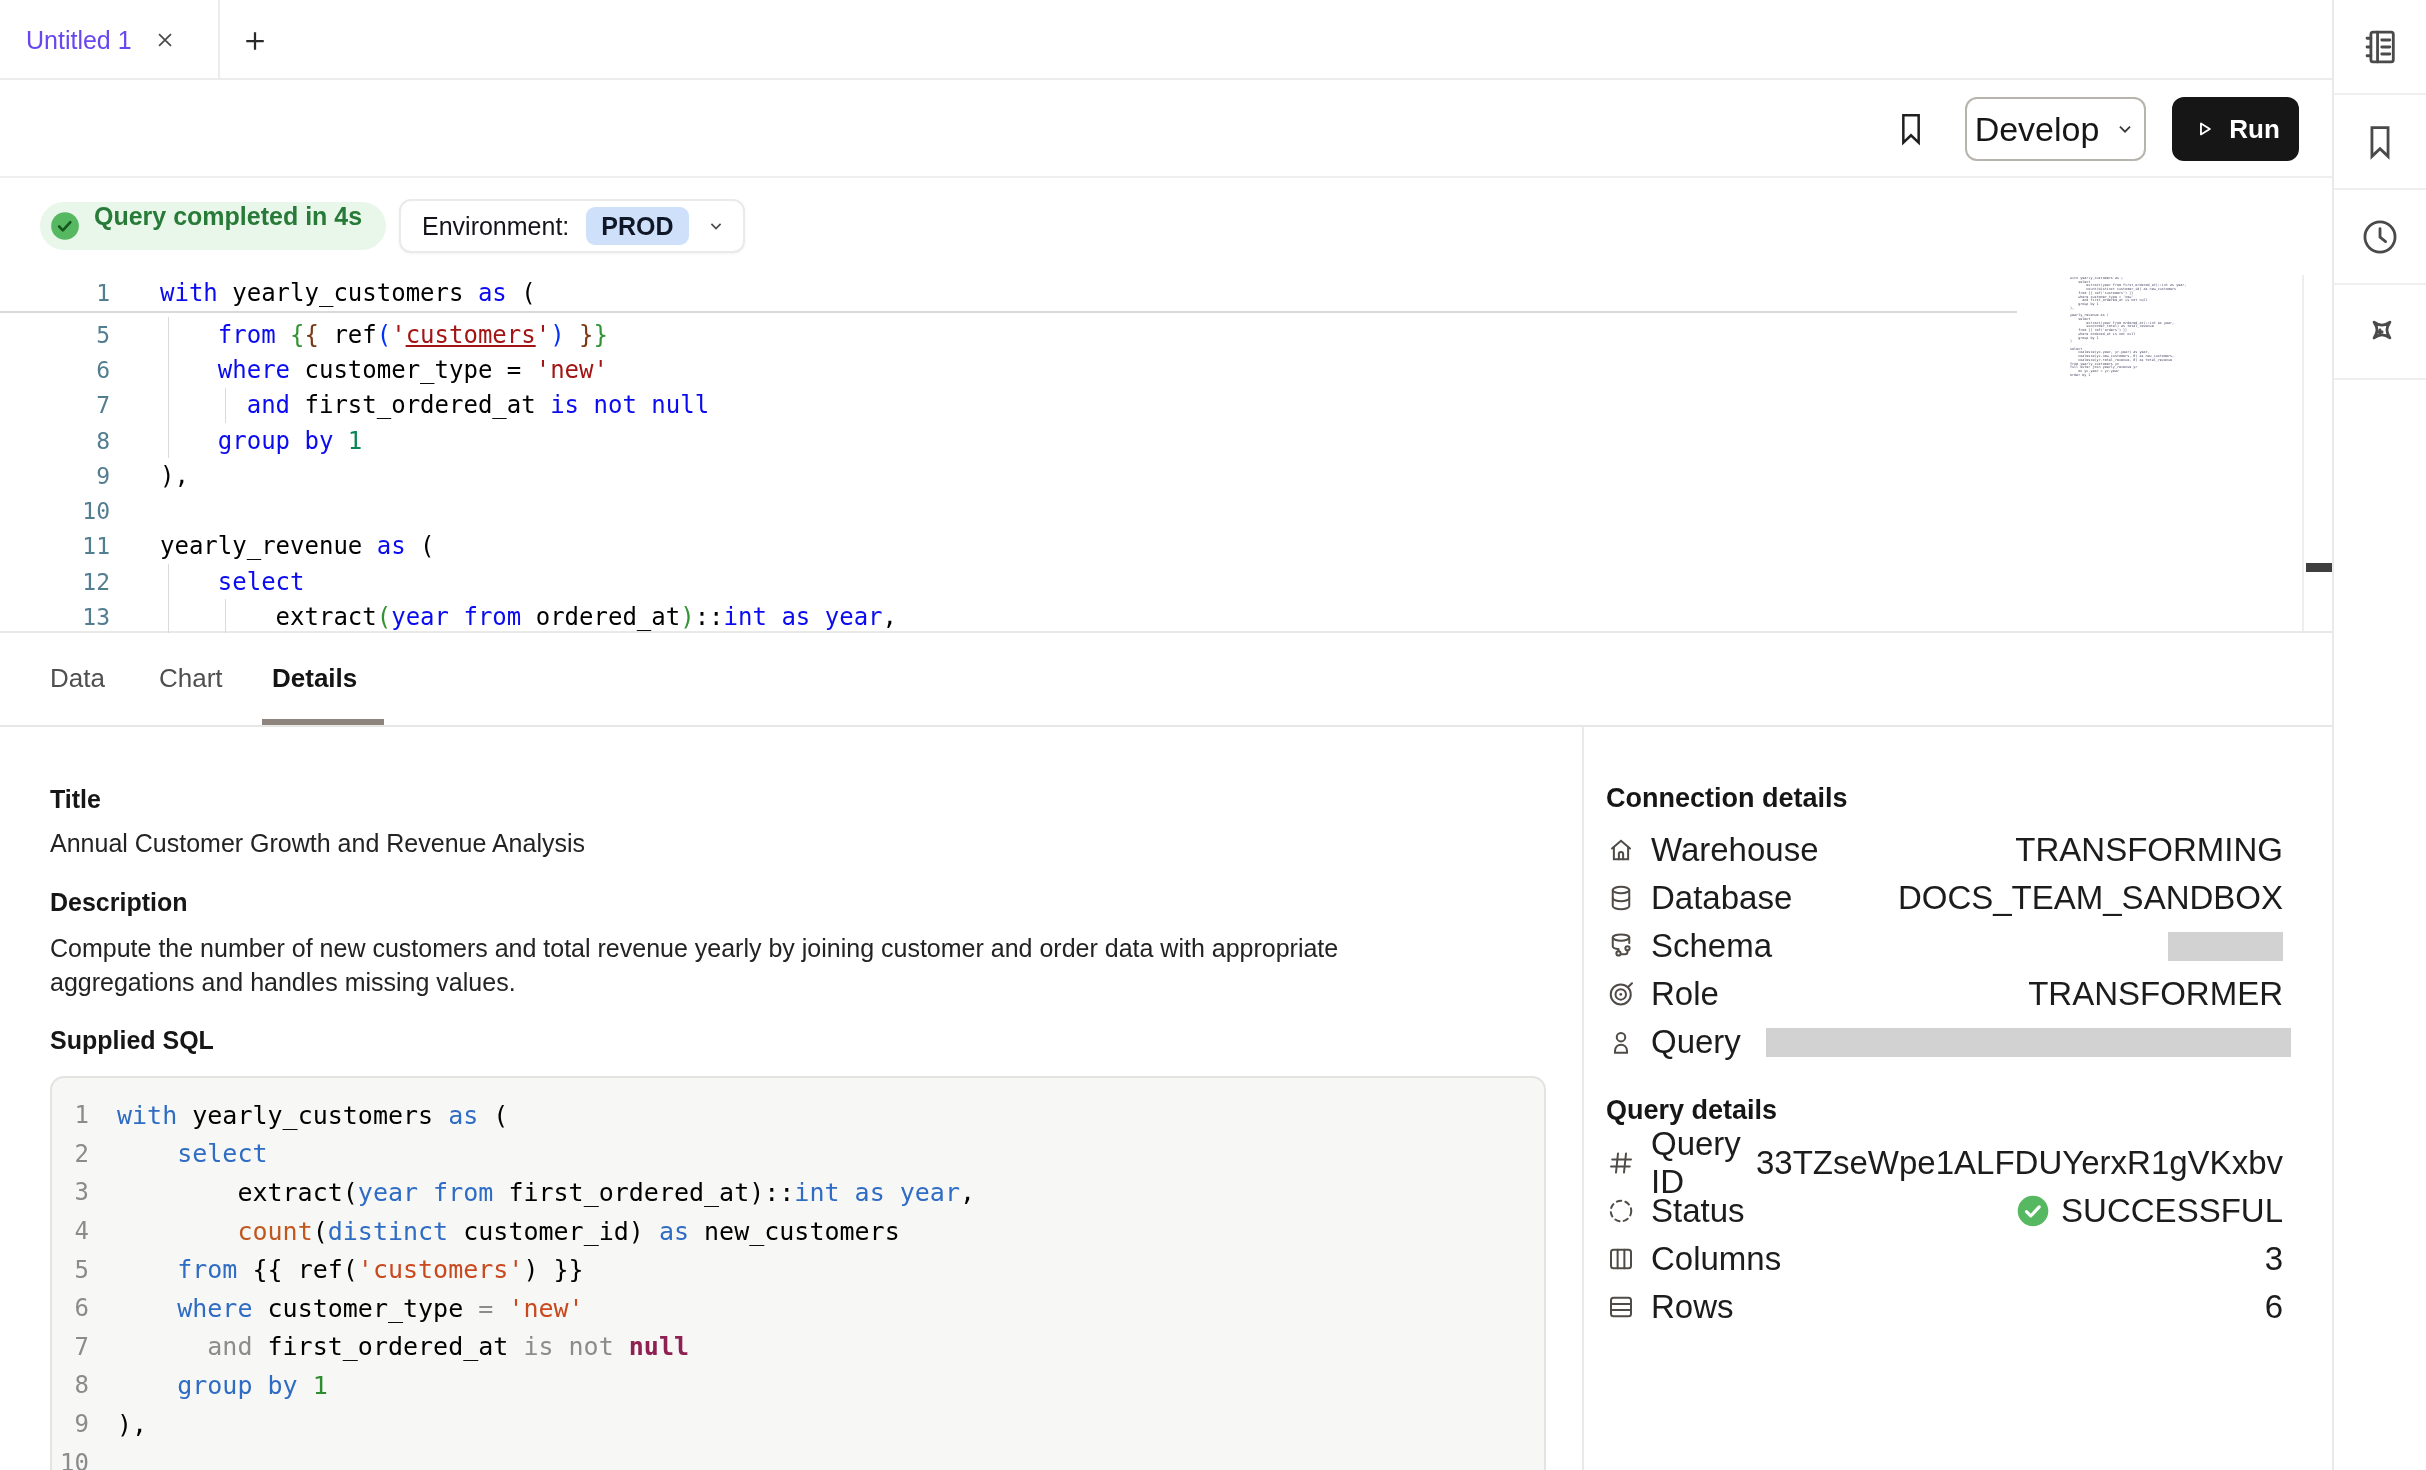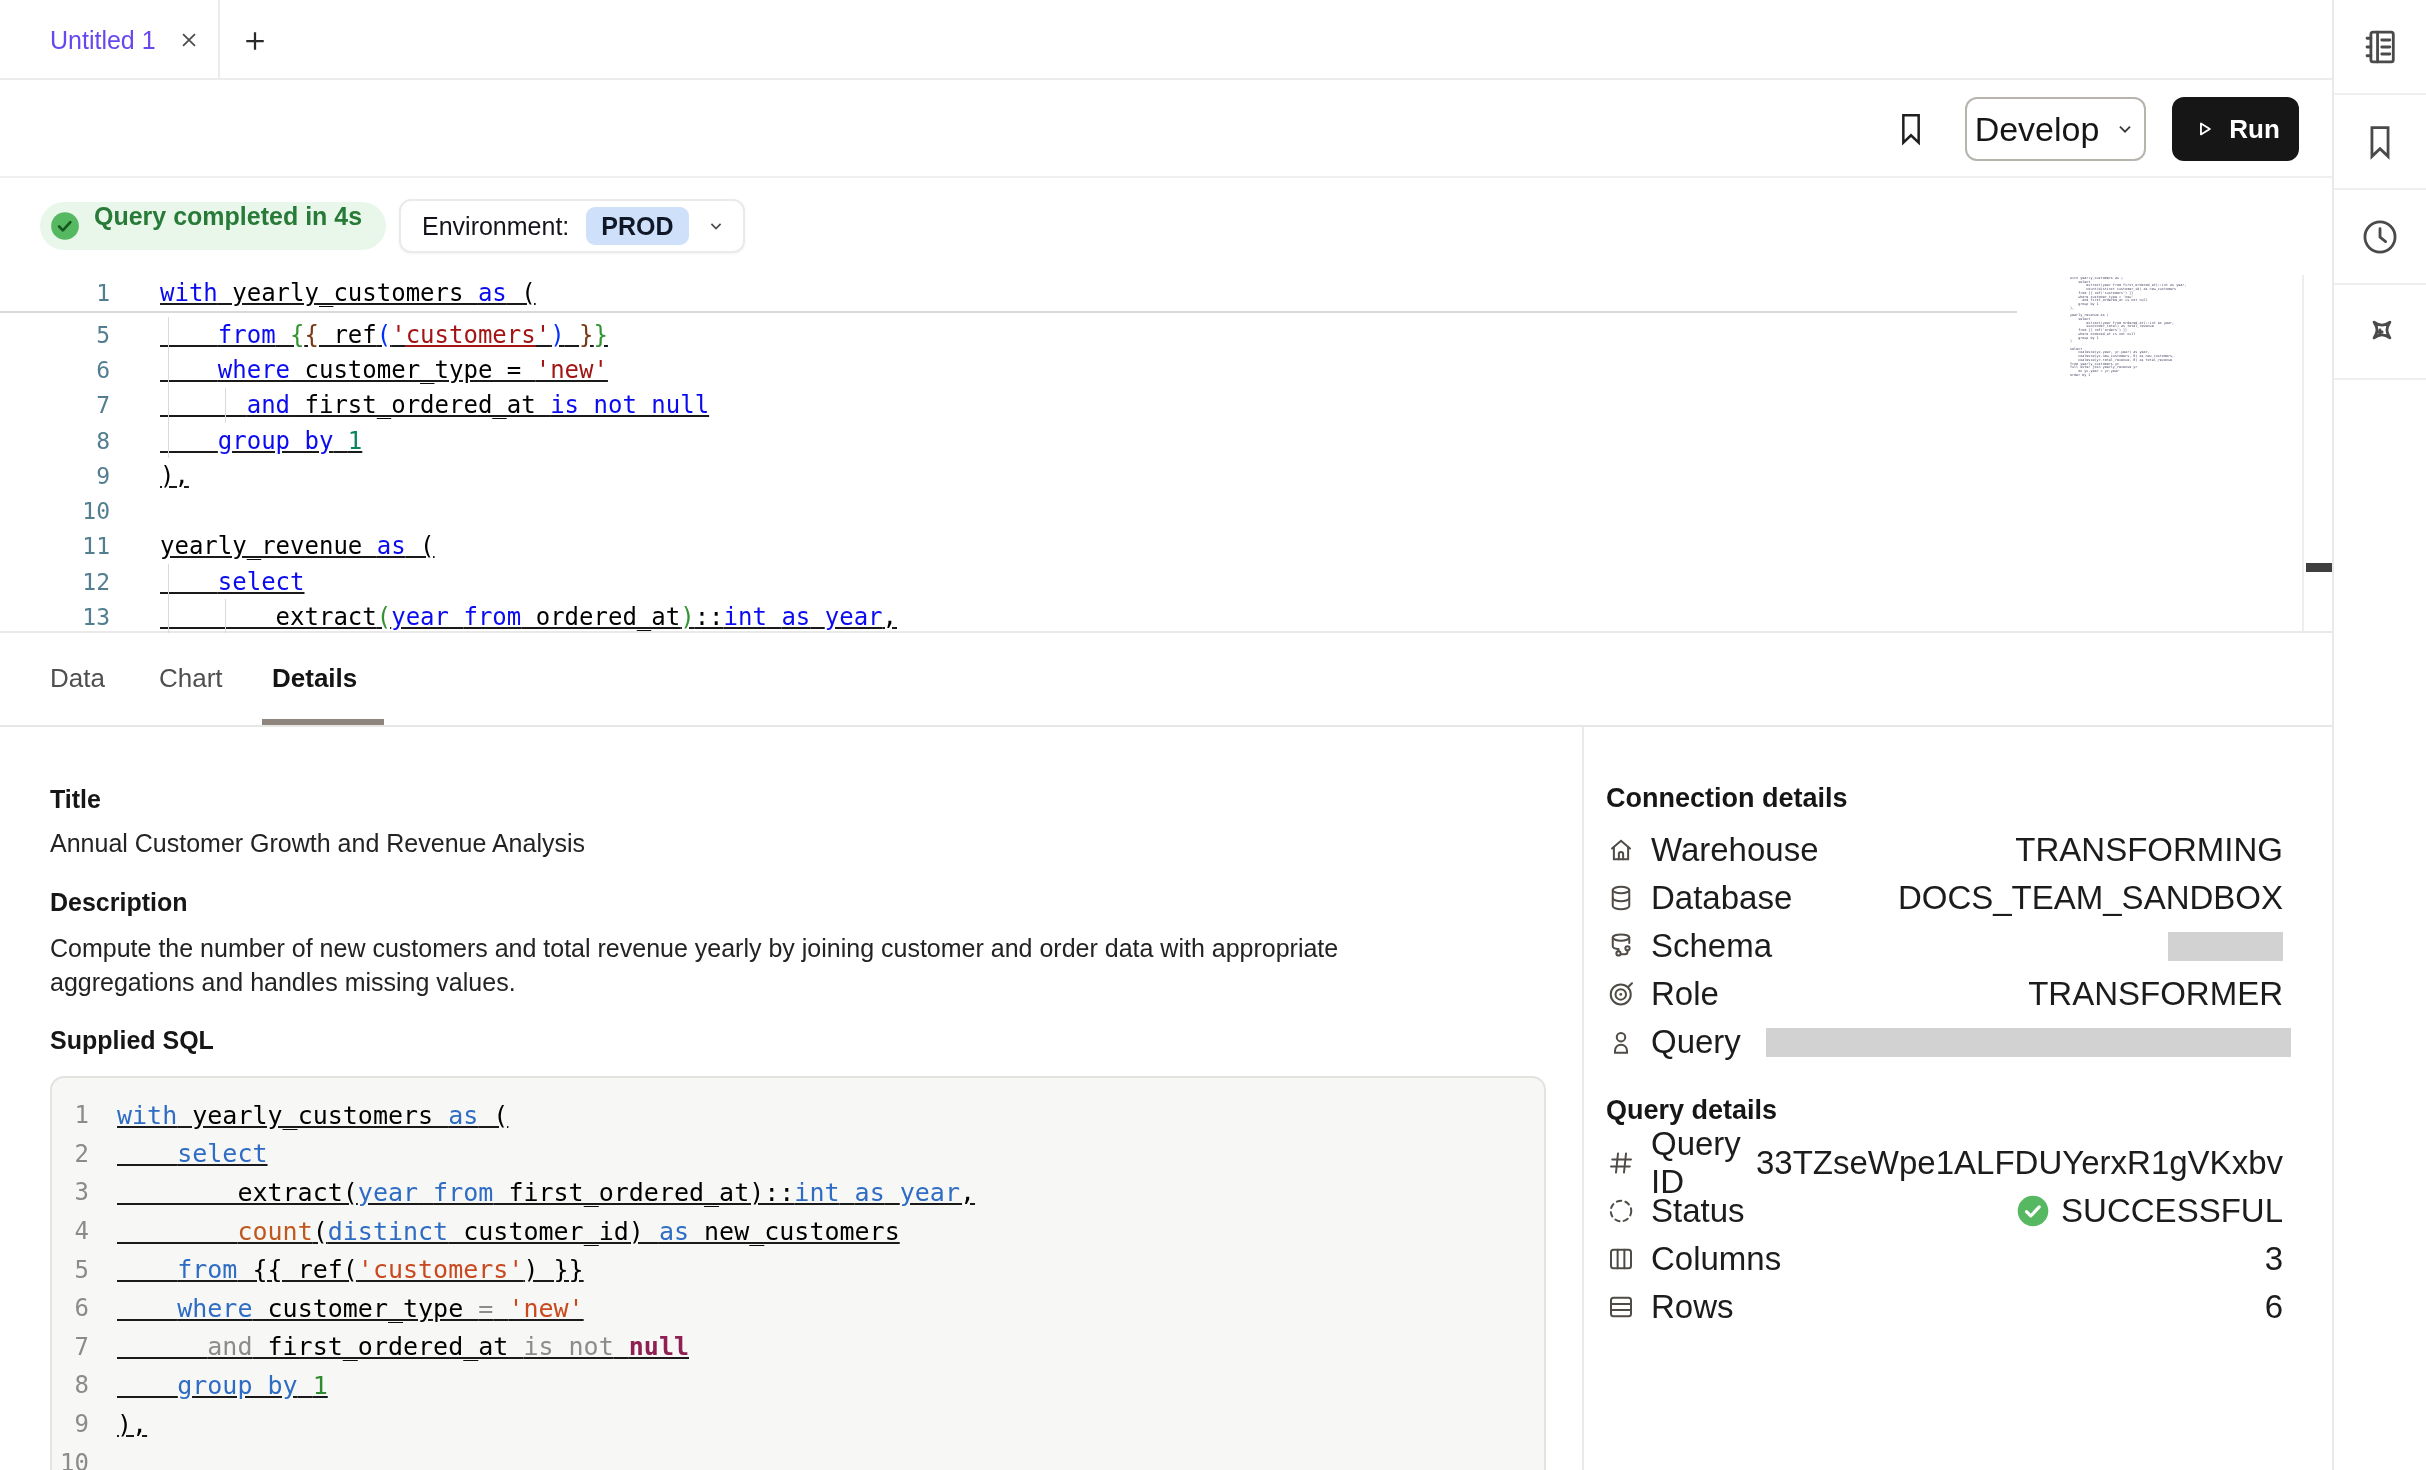--- a/index.html
+++ b/index.html
@@ -2,21 +2,21 @@
 <html><head>
 <meta charset="utf-8">
 <style>
   * { box-sizing: border-box; }
   html,body { margin:0; padding:0; background:#fff; }
   body { width:2426px; height:1470px; overflow:hidden; font-family:"Liberation Sans",sans-serif; color:#1a1a1a; }
   .page { position:absolute; left:0; top:0; width:2426px; height:1470px; overflow:hidden; background:#fff; }
 
   
   .tabbar { position:absolute; left:0; top:0; width:2332px; height:80px; border-bottom:2px solid #ececeb; background:#fff; }
-  .edit-tab { position:absolute; left:0; top:0; width:220px; height:80px; border-right:2px solid #ececeb; display:flex; align-items:center; padding-left:50px; gap:20px; cursor:pointer; }
+  .edit-tab { position:absolute; left:0; top:0; width:220px; height:80px; border-right:2px solid #ececeb; display:flex; align-items:center; padding-left:26px; gap:20px; cursor:pointer; }
   .edit-tab .tab-title { color:#6847ee; font-size:25px; }
   .icon-btn { display:flex; align-items:center; justify-content:center; color:#4a4a4a; }
   .tab-add { position:absolute; left:228px; top:14px; width:54px; height:54px; }
 
   
   .toolbar-border { position:absolute; left:0; top:176px; width:2332px; height:0; border-bottom:2px solid #efefee; }
   .bookmark-btn { position:absolute; left:1888px; top:104px; width:46px; height:50px; color:#1f1f1f; }
   .develop-btn { position:absolute; left:1965px; top:97px; width:181px; height:64px; border:2px solid #b7b3ad; border-radius:12px; background:#fff; display:flex; align-items:center; justify-content:center; gap:15px; font-size:34px; color:#161616; font-family:inherit; cursor:pointer; }
   .run-btn { position:absolute; left:2172px; top:97px; width:127px; height:64px; border:none; border-radius:12px; background:#161616; color:#fff; display:flex; align-items:center; justify-content:center; gap:12px; font-size:26px; font-weight:600; font-family:inherit; cursor:pointer; }
 
@@ -25,21 +25,21 @@
   .env-box { position:absolute; left:399px; top:199px; height:54px; border-radius:12px; border:2px solid #eaeae8; background:#fff; display:inline-flex; align-items:center; gap:17px; padding:0 17px 0 21px; font-size:25px; color:#14141c; box-shadow:0 1px 3px rgba(0,0,0,0.05); cursor:pointer; }
   .prod-pill { background:#cfe0fa; border-radius:9px; height:38px; display:flex; align-items:center; padding:0 15px; font-weight:600; color:#101828; font-size:25px; }
 
   
   .editor { position:absolute; left:0; top:275px; width:2332px; height:358px; border-bottom:2px solid #e9e9e8; font-family:"DejaVu Sans Mono",monospace; font-size:24px; background:#fff; }
   .sticky { position:absolute; left:0; top:0; width:2017px; height:38px; background:#fff; border-bottom:2px solid #d9d9d8; }
   .editor-lines { position:absolute; left:0; top:42px; width:2017px; }
   .code-line { position:relative; height:35.3px; display:flex; align-items:center; white-space:pre; }
   .sticky .code-line { height:36px; }
   .ln { flex:0 0 110px; text-align:right; color:#527e90; font-size:23px; }
-  .codetxt { margin-left:50px; white-space:pre;text-decoration:underline; }
+  .codetxt { margin-left:50px; white-space:pre; }
   .ig { position:absolute; top:0; bottom:0; width:1px; background:#dadada; }
   .tk.kw { color:#0b0bef; }
   .tk.id { color:#000; }
   .tk.str { color:#a31515; }
   .tk.strl { color:#a31515; text-decoration:underline; }
   .tk.num { color:#098658; }
   .tk.b1 { color:#319331; }
   .tk.b2 { color:#7b3814; }
   .tk.b3 { color:#0431fa; }
   .tk.pl { color:#000; }

